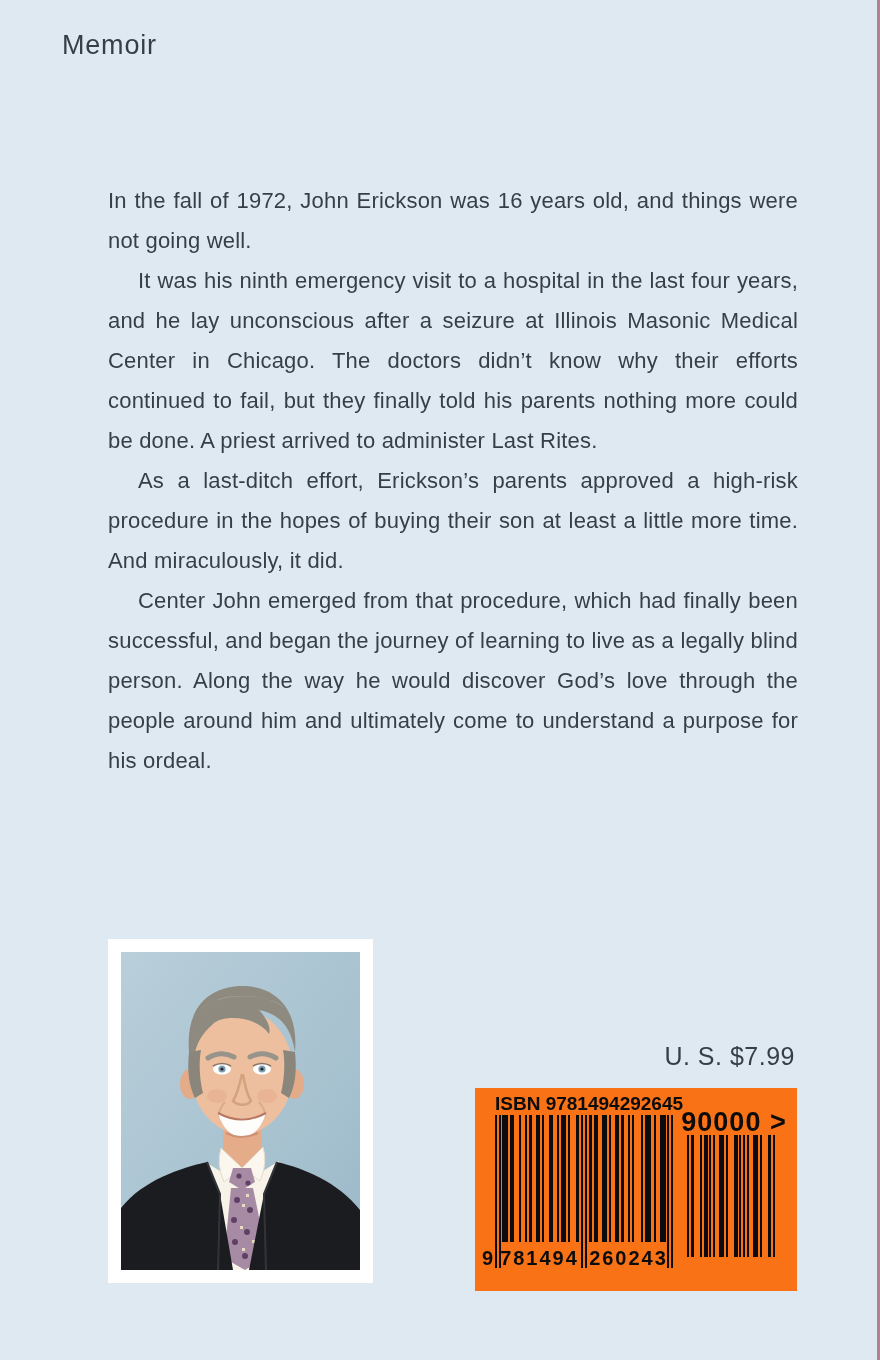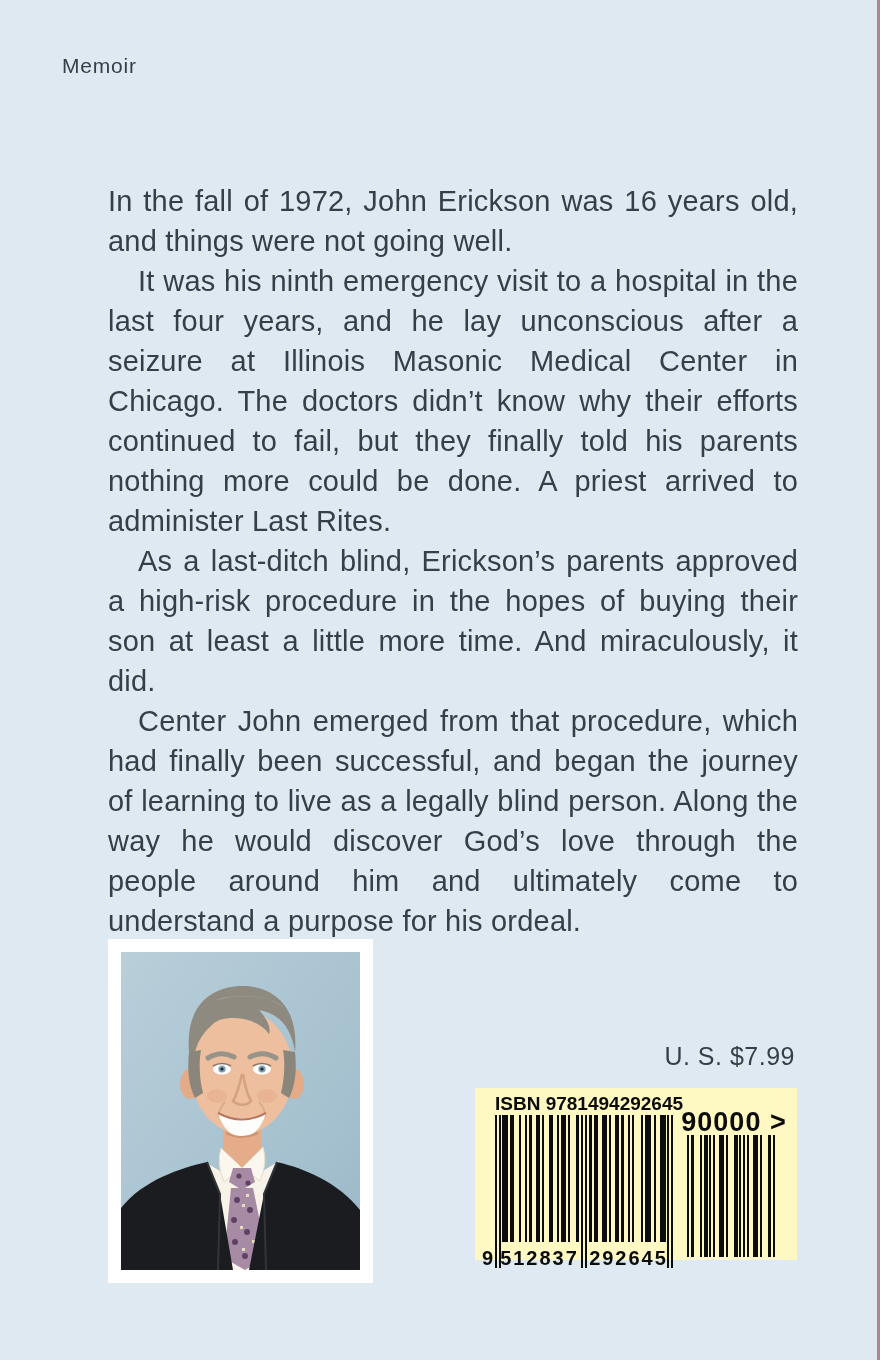--- a/index.html
+++ b/index.html
@@ -2,31 +2,31 @@
 <html style="--bg: #dfe9f2; --text: #363f48;"><head>
 <meta charset="utf-8">
 <style>
   html,body{margin:0;padding:0;background:#ffffff;}
   .cover{
     position:relative;width:880px;height:1360px;overflow:hidden;
     background:var(--bg,#dfe9f2);
     color:var(--text,#363f48);
     font-family:"Liberation Sans",sans-serif;
   }
-  .genre{position:absolute;left:62px;top:54px;font-size:21px;letter-spacing:.8px;}
+  .genre{position:absolute;left:62px;top:30px;font-size:27px;letter-spacing:.8px;}
   .synopsis{
     position:absolute;left:108px;top:181px;width:690px;
-    font-size:29px;line-height:40px;text-align:justify;letter-spacing:.2px;
+    font-size:22px;line-height:40px;text-align:justify;letter-spacing:.2px;
   }
   .synopsis p{margin:0;}
   .synopsis p + p{text-indent:30px;}
   .photo-frame{position:absolute;left:108px;top:939px;width:265px;height:344px;background:#ffffff;}
   .photo-frame svg{position:absolute;left:13px;top:13px;display:block;}
   .price{position:absolute;right:85px;top:1042px;font-size:25px;letter-spacing:.5px;}
-  .barcode-box{position:absolute;left:475px;top:1088px;width:322px;height:172px;background:#fef9c3;color:#0c0c0c;}
+  .barcode-box{position:absolute;left:475px;top:1088px;width:322px;height:203px;background:#f97316;color:#0c0c0c;}
   .isbn-label{
     position:absolute;left:20px;top:5px;width:178px;text-align:center;
     font-size:19px;font-weight:bold;white-space:nowrap;
   }
   #ean-main{position:absolute;left:20px;top:27px;}
   .bc-digits{position:absolute;top:157px;font-size:20px;font-weight:bold;line-height:26px;}
   #bc-d0{left:2px;width:16px;text-align:right;}
   #bc-d1{left:25px;width:79px;text-align:center;letter-spacing:2px;}
   #bc-d2{left:114px;width:79px;text-align:center;letter-spacing:2px;}
   .supp-label{position:absolute;left:205px;top:19px;width:108px;text-align:center;font-size:27px;font-weight:bold;letter-spacing:1px;}
@@ -36,21 +36,21 @@
 </head>
 <body>
 
 <div class="cover">
 
   <div class="genre">Memoir</div>
 
   <div class="synopsis">
     <p>In the fall of 1972, John Erickson was 16 years old, and things were not going well.</p>
     <p>It was his ninth emergency visit to a hospital in the last four years, and he lay unconscious after a seizure at Illinois Masonic Medical Center in Chicago. The doctors didn’t know why their efforts continued to fail, but they finally told his parents nothing more could be done. A priest arrived to administer Last Rites.</p>
-    <p>As a last-ditch blind, Erickson’s parents approved a high-risk procedure in the hopes of buying their son at least a little more time. And miraculously, it did.</p>
+    <p>As a last-ditch effort, Erickson’s parents approved a high-risk procedure in the hopes of buying their son at least a little more time. And miraculously, it did.</p>
     <p>Center John emerged from that procedure, which had finally been successful, and began the journey of learning to live as a legally blind person. Along the way he would discover God’s love through the people around him and ultimately come to understand a purpose for his ordeal.</p>
   </div>
 
   <div class="photo-frame">
     <svg width="239" height="318" viewBox="0 0 239 318">
       <defs>
         <linearGradient id="pbg" x1="0" y1="0" x2="1" y2="1">
           <stop offset="0" stop-color="#b9cfda"></stop>
           <stop offset="1" stop-color="#9cb9c9"></stop>
         </linearGradient>
@@ -157,22 +157,22 @@
         <rect x="133.032" y="0" width="1.874" height="127" fill="#0c0c0c"></rect>
         <rect x="136.779" y="0" width="1.874" height="127" fill="#0c0c0c"></rect>
         <rect x="146.147" y="0" width="1.874" height="127" fill="#0c0c0c"></rect>
         <rect x="149.895" y="0" width="5.621" height="127" fill="#0c0c0c"></rect>
         <rect x="159.263" y="0" width="1.874" height="127" fill="#0c0c0c"></rect>
         <rect x="164.884" y="0" width="5.621" height="127" fill="#0c0c0c"></rect>
         <rect x="172.379" y="0" width="1.874" height="153" fill="#0c0c0c"></rect>
         <rect x="176.126" y="0" width="1.874" height="153" fill="#0c0c0c"></rect>
       </svg>
     <div class="bc-digits" id="bc-d0">9</div>
-    <div class="bc-digits" id="bc-d1">512837</div>
-    <div class="bc-digits" id="bc-d2">292645</div>
+    <div class="bc-digits" id="bc-d1">781494</div>
+    <div class="bc-digits" id="bc-d2">260243</div>
     <div class="supp-label">90000 &gt;</div>
     <svg id="ean-supp" width="88" height="122" viewBox="0 0 88 122" shape-rendering="crispEdges">
         <rect x="0.000" y="0" width="1.872" height="122" fill="#0c0c0c"></rect>
         <rect x="3.745" y="0" width="3.745" height="122" fill="#0c0c0c"></rect>
         <rect x="13.106" y="0" width="1.872" height="122" fill="#0c0c0c"></rect>
         <rect x="16.851" y="0" width="3.745" height="122" fill="#0c0c0c"></rect>
         <rect x="22.468" y="0" width="1.872" height="122" fill="#0c0c0c"></rect>
         <rect x="26.213" y="0" width="1.872" height="122" fill="#0c0c0c"></rect>
         <rect x="31.830" y="0" width="5.617" height="122" fill="#0c0c0c"></rect>
         <rect x="39.319" y="0" width="1.872" height="122" fill="#0c0c0c"></rect>

